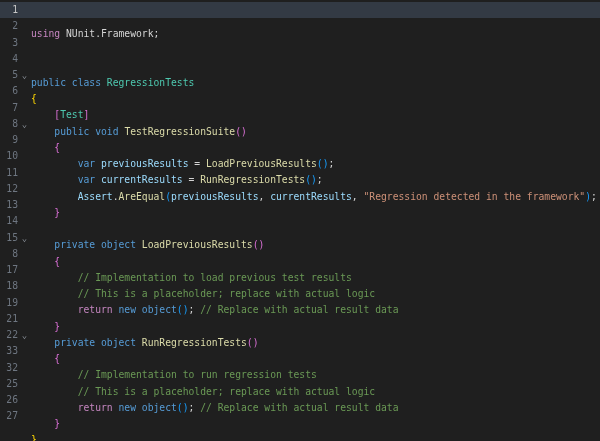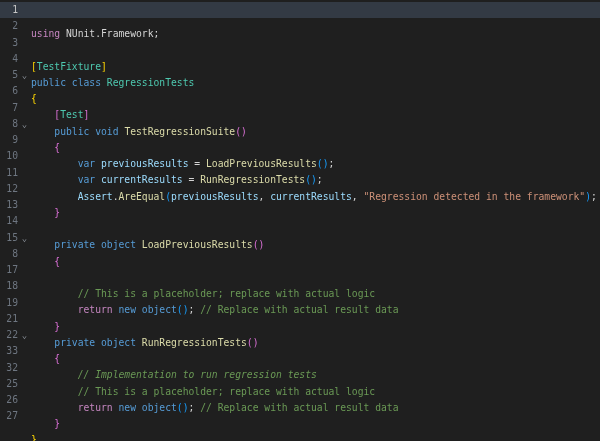--- a/index.html
+++ b/index.html
@@ -44,37 +44,37 @@
     cursor: pointer;
   }
   .code { flex: none; white-space: pre; margin-top: 48px; }
 </style>
 </head>
 <body>
 
 <div class="editor">
     <div class="line active"><span class="ln">1</span><span class="fold"></span><span class="code"><span style="color: rgb(197, 134, 192);">using</span><span style="color: rgb(212, 212, 212);"> </span><span style="color: rgb(212, 212, 212);">NUnit.Framework;</span></span></div>
     <div class="line"><span class="ln">2</span><span class="fold"></span><span class="code"></span></div>
-    <div class="line"><span class="ln">3</span><span class="fold"></span><span class="code"><span style="color: rgb(255, 215, 0);">[</span><span style="color: rgb(78, 201, 176);">TestFixture</span><span style="color: rgb(255, 215, 0);">]</span></span></div>
+    <div class="line"><span class="ln">3</span><span class="fold"></span></div>
     <div class="line"><span class="ln">4</span><span class="fold"></span><span class="code"><span style="color: rgb(86, 156, 214);">public</span><span style="color: rgb(212, 212, 212);"> </span><span style="color: rgb(86, 156, 214);">class</span><span style="color: rgb(212, 212, 212);"> </span><span style="color: rgb(78, 201, 176);">RegressionTests</span></span></div>
     <div class="line"><span class="ln">5</span><span class="fold">⌄</span><span class="code"><span style="color: rgb(255, 215, 0);">{</span></span></div>
     <div class="line"><span class="ln">6</span><span class="fold"></span><span class="code"><span style="color: rgb(212, 212, 212);">    </span><span style="color: rgb(218, 112, 214);">[</span><span style="color: rgb(78, 201, 176);">Test</span><span style="color: rgb(218, 112, 214);">]</span></span></div>
     <div class="line"><span class="ln">7</span><span class="fold"></span><span class="code"><span style="color: rgb(212, 212, 212);">    </span><span style="color: rgb(86, 156, 214);">public</span><span style="color: rgb(212, 212, 212);"> </span><span style="color: rgb(86, 156, 214);">void</span><span style="color: rgb(212, 212, 212);"> </span><span style="color: rgb(220, 220, 170);">TestRegressionSuite</span><span style="color: rgb(218, 112, 214);">()</span></span></div>
     <div class="line"><span class="ln">8</span><span class="fold">⌄</span><span class="code"><span style="color: rgb(212, 212, 212);">    </span><span style="color: rgb(218, 112, 214);">{</span></span></div>
     <div class="line"><span class="ln">9</span><span class="fold"></span><span class="code"><span style="color: rgb(212, 212, 212);">        </span><span style="color: rgb(86, 156, 214);">var</span><span style="color: rgb(212, 212, 212);"> </span><span style="color: rgb(156, 220, 254);">previousResults</span><span style="color: rgb(212, 212, 212);"> = </span><span style="color: rgb(220, 220, 170);">LoadPreviousResults</span><span style="color: rgb(23, 159, 255);">()</span><span style="color: rgb(212, 212, 212);">;</span></span></div>
     <div class="line"><span class="ln">10</span><span class="fold"></span><span class="code"><span style="color: rgb(212, 212, 212);">        </span><span style="color: rgb(86, 156, 214);">var</span><span style="color: rgb(212, 212, 212);"> </span><span style="color: rgb(156, 220, 254);">currentResults</span><span style="color: rgb(212, 212, 212);"> = </span><span style="color: rgb(220, 220, 170);">RunRegressionTests</span><span style="color: rgb(23, 159, 255);">()</span><span style="color: rgb(212, 212, 212);">;</span></span></div>
     <div class="line"><span class="ln">11</span><span class="fold"></span><span class="code"><span style="color: rgb(212, 212, 212);">        </span><span style="color: rgb(156, 220, 254);">Assert</span><span style="color: rgb(212, 212, 212);">.</span><span style="color: rgb(220, 220, 170);">AreEqual</span><span style="color: rgb(23, 159, 255);">(</span><span style="color: rgb(156, 220, 254);">previousResults</span><span style="color: rgb(212, 212, 212);">, </span><span style="color: rgb(156, 220, 254);">currentResults</span><span style="color: rgb(212, 212, 212);">, </span><span style="color: rgb(206, 145, 120);">"Regression detected in the framework"</span><span style="color: rgb(23, 159, 255);">)</span><span style="color: rgb(212, 212, 212);">;</span></span></div>
     <div class="line"><span class="ln">12</span><span class="fold"></span><span class="code"><span style="color: rgb(212, 212, 212);">    </span><span style="color: rgb(218, 112, 214);">}</span></span></div>
     <div class="line"><span class="ln">13</span><span class="fold"></span><span class="code"></span></div>
     <div class="line"><span class="ln">14</span><span class="fold"></span><span class="code"><span style="color: rgb(212, 212, 212);">    </span><span style="color: rgb(86, 156, 214);">private</span><span style="color: rgb(212, 212, 212);"> </span><span style="color: rgb(86, 156, 214);">object</span><span style="color: rgb(212, 212, 212);"> </span><span style="color: rgb(220, 220, 170);">LoadPreviousResults</span><span style="color: rgb(218, 112, 214);">()</span></span></div>
     <div class="line"><span class="ln">15</span><span class="fold">⌄</span><span class="code"><span style="color: rgb(212, 212, 212);">    </span><span style="color: rgb(218, 112, 214);">{</span></span></div>
-    <div class="line"><span class="ln">8</span><span class="fold"></span></div>
+    <div class="line"><span class="ln">8</span><span class="fold"></span><span class="code"><span style="color: rgb(212, 212, 212);">        </span><span style="color: rgb(106, 153, 85);">// Implementation to load previous test results</span></span></div>
     <div class="line"><span class="ln">17</span><span class="fold"></span><span class="code"><span style="color: rgb(212, 212, 212);">        </span><span style="color: rgb(106, 153, 85);">// This is a placeholder; replace with actual logic</span></span></div>
     <div class="line"><span class="ln">18</span><span class="fold"></span><span class="code"><span style="color: rgb(212, 212, 212);">        </span><span style="color: rgb(197, 134, 192);">return</span><span style="color: rgb(212, 212, 212);"> </span><span style="color: rgb(86, 156, 214);">new</span><span style="color: rgb(212, 212, 212);"> </span><span style="color: rgb(86, 156, 214);">object</span><span style="color: rgb(23, 159, 255);">()</span><span style="color: rgb(212, 212, 212);">; </span><span style="color: rgb(106, 153, 85);">// Replace with actual result data</span></span></div>
     <div class="line"><span class="ln">19</span><span class="fold"></span><span class="code"><span style="color: rgb(212, 212, 212);">    </span><span style="color: rgb(218, 112, 214);">}</span></span></div>
     <div class="line"><span class="ln">21</span><span class="fold"></span><span class="code"><span style="color: rgb(212, 212, 212);">    </span><span style="color: rgb(86, 156, 214);">private</span><span style="color: rgb(212, 212, 212);"> </span><span style="color: rgb(86, 156, 214);">object</span><span style="color: rgb(212, 212, 212);"> </span><span style="color: rgb(220, 220, 170);">RunRegressionTests</span><span style="color: rgb(218, 112, 214);">()</span></span></div>
     <div class="line"><span class="ln">22</span><span class="fold">⌄</span><span class="code"><span style="color: rgb(212, 212, 212);">    </span><span style="color: rgb(218, 112, 214);">{</span></span></div>
-    <div class="line"><span class="ln">33</span><span class="fold"></span><span class="code"><span style="color: rgb(212, 212, 212);">        </span><span style="color: rgb(106, 153, 85); font-style: italic;">// Implementation to run regression tests</span></span></div>
+    <div class="line"><span class="ln">33</span><span class="fold"></span><span class="code"><span style="color: rgb(212, 212, 212);">        </span><span style="color: rgb(106, 153, 85);">// Implementation to run regression tests</span></span></div>
     <div class="line"><span class="ln">32</span><span class="fold"></span><span class="code"><span style="color: rgb(212, 212, 212);">        </span><span style="color: rgb(106, 153, 85);">// This is a placeholder; replace with actual logic</span></span></div>
     <div class="line"><span class="ln">25</span><span class="fold"></span><span class="code"><span style="color: rgb(212, 212, 212);">        </span><span style="color: rgb(197, 134, 192);">return</span><span style="color: rgb(212, 212, 212);"> </span><span style="color: rgb(86, 156, 214);">new</span><span style="color: rgb(212, 212, 212);"> </span><span style="color: rgb(86, 156, 214);">object</span><span style="color: rgb(23, 159, 255);">()</span><span style="color: rgb(212, 212, 212);">; </span><span style="color: rgb(106, 153, 85);">// Replace with actual result data</span></span></div>
     <div class="line"><span class="ln">26</span><span class="fold"></span><span class="code"><span style="color: rgb(212, 212, 212);">    </span><span style="color: rgb(218, 112, 214);">}</span></span></div>
     <div class="line"><span class="ln">27</span><span class="fold"></span><span class="code"><span style="color: rgb(255, 215, 0);">}</span></span></div>
   </div>
 
 </body></html>

